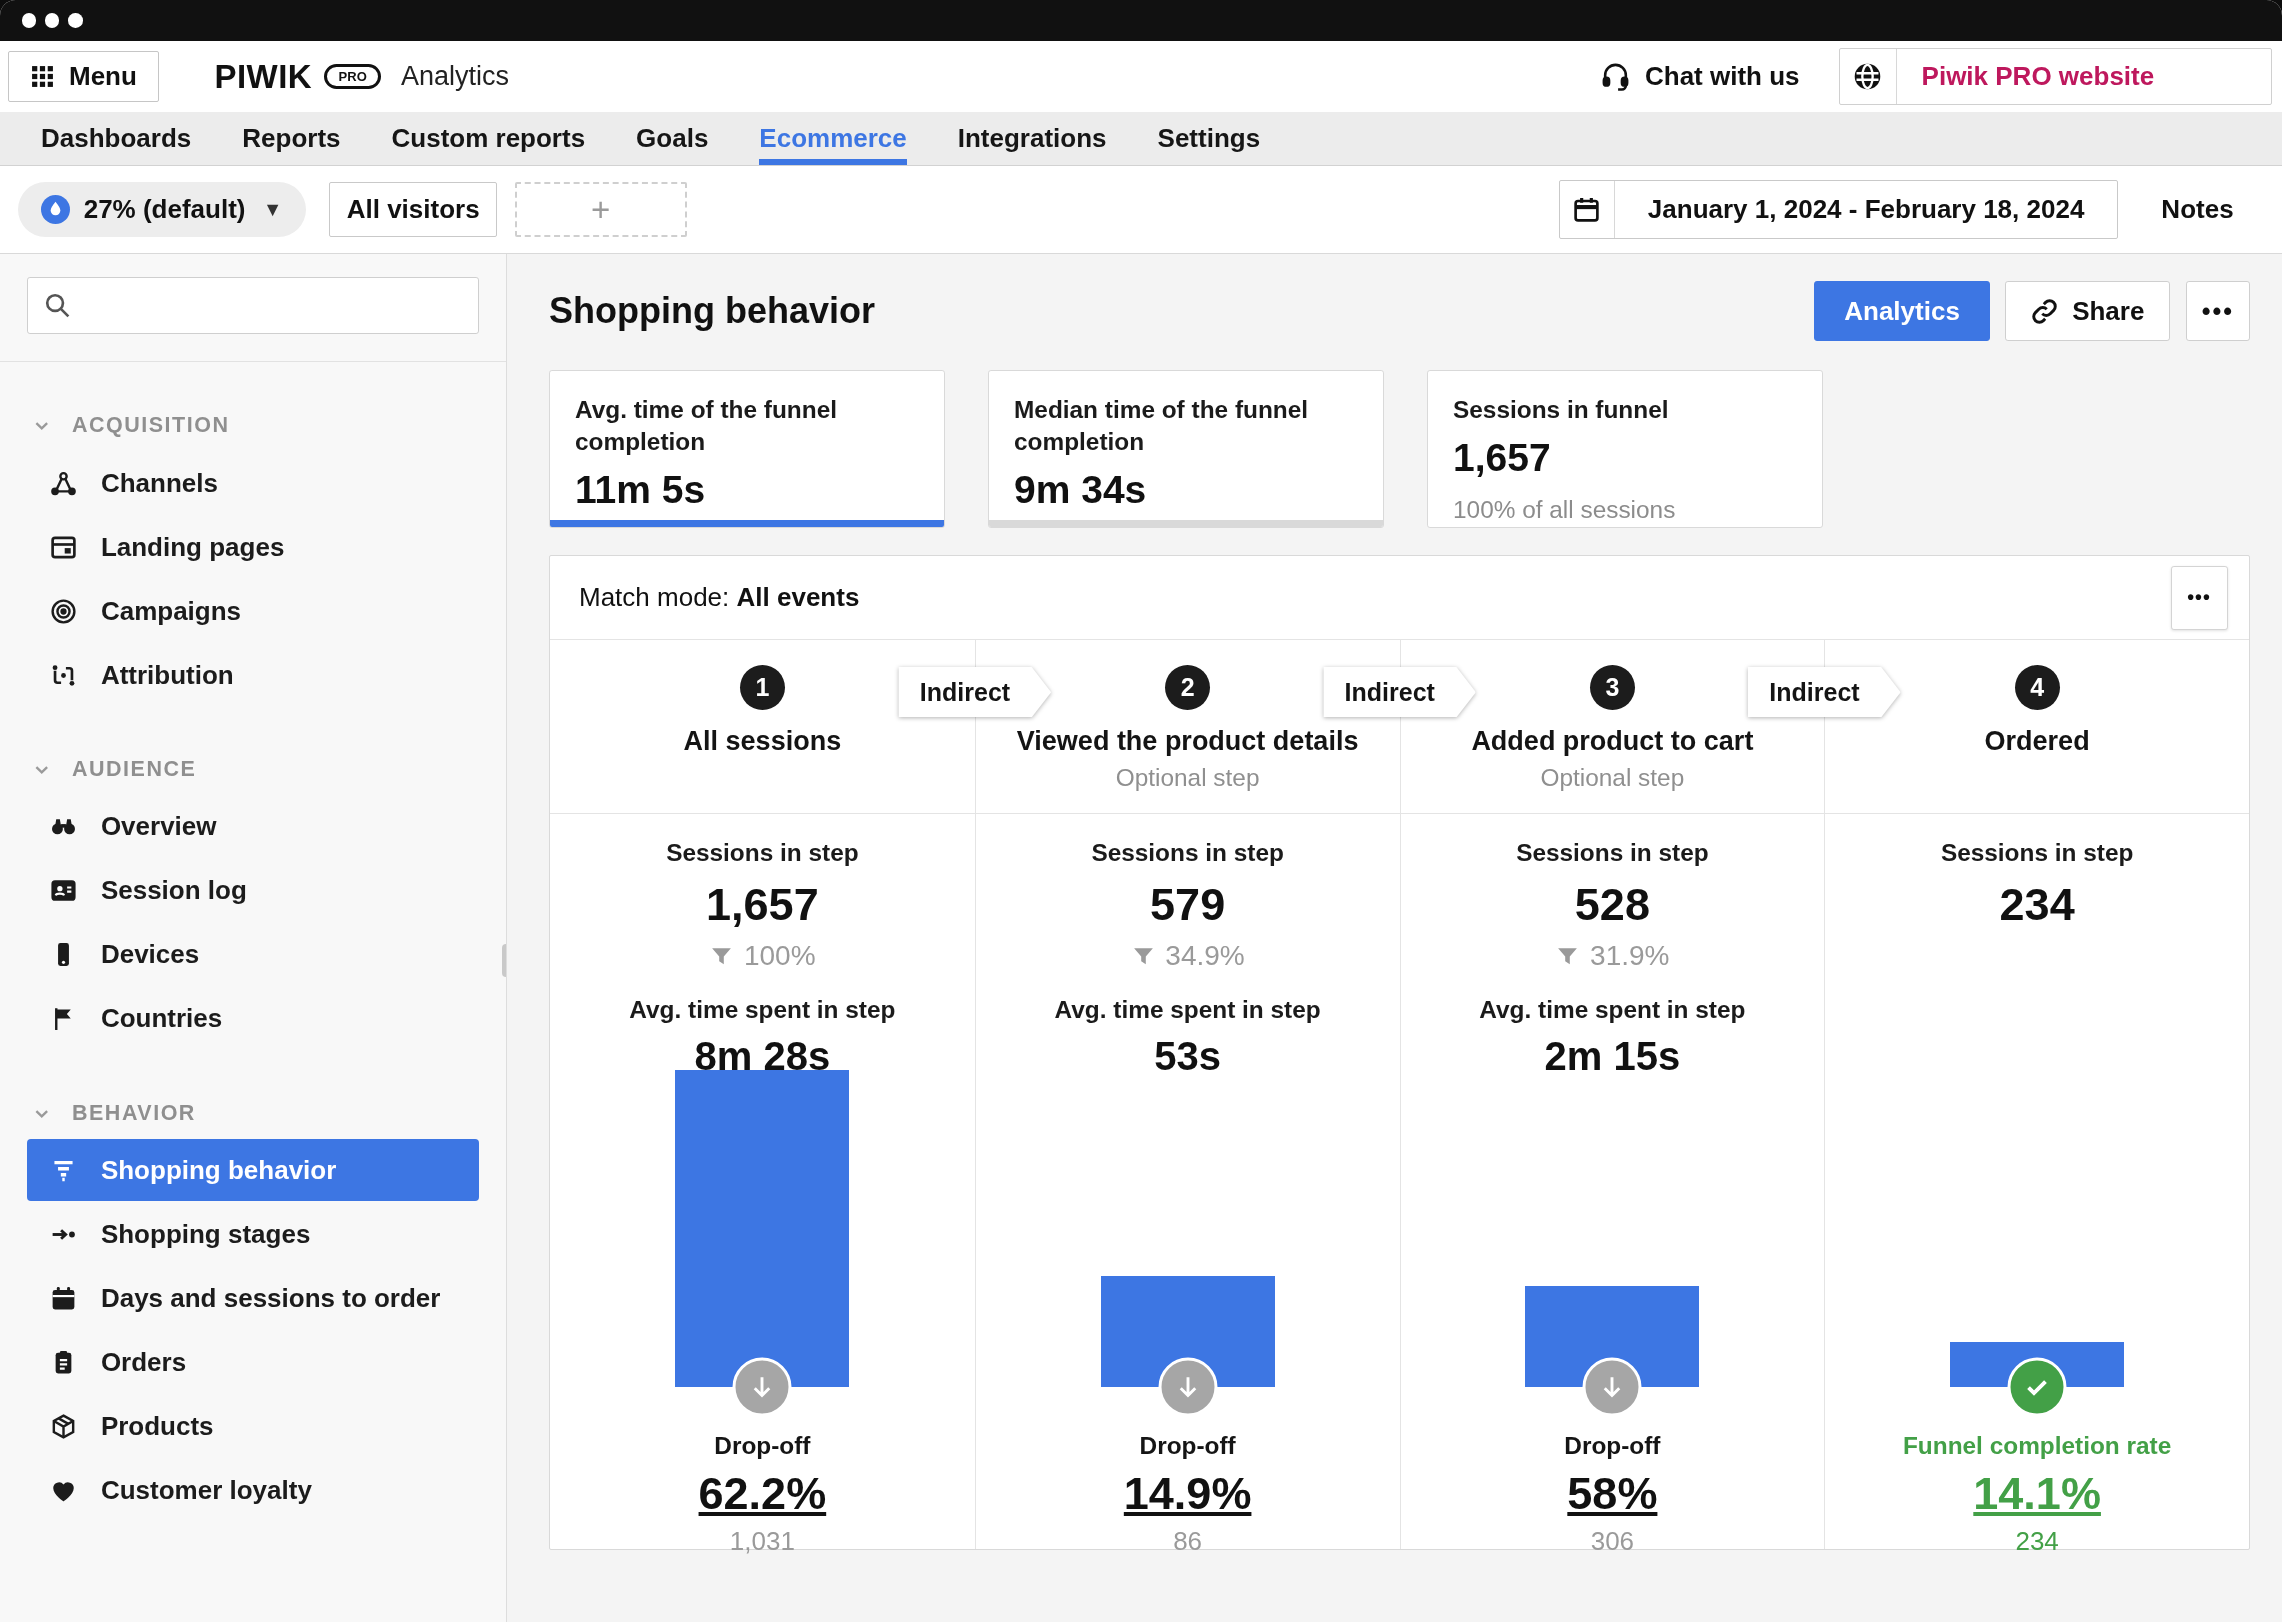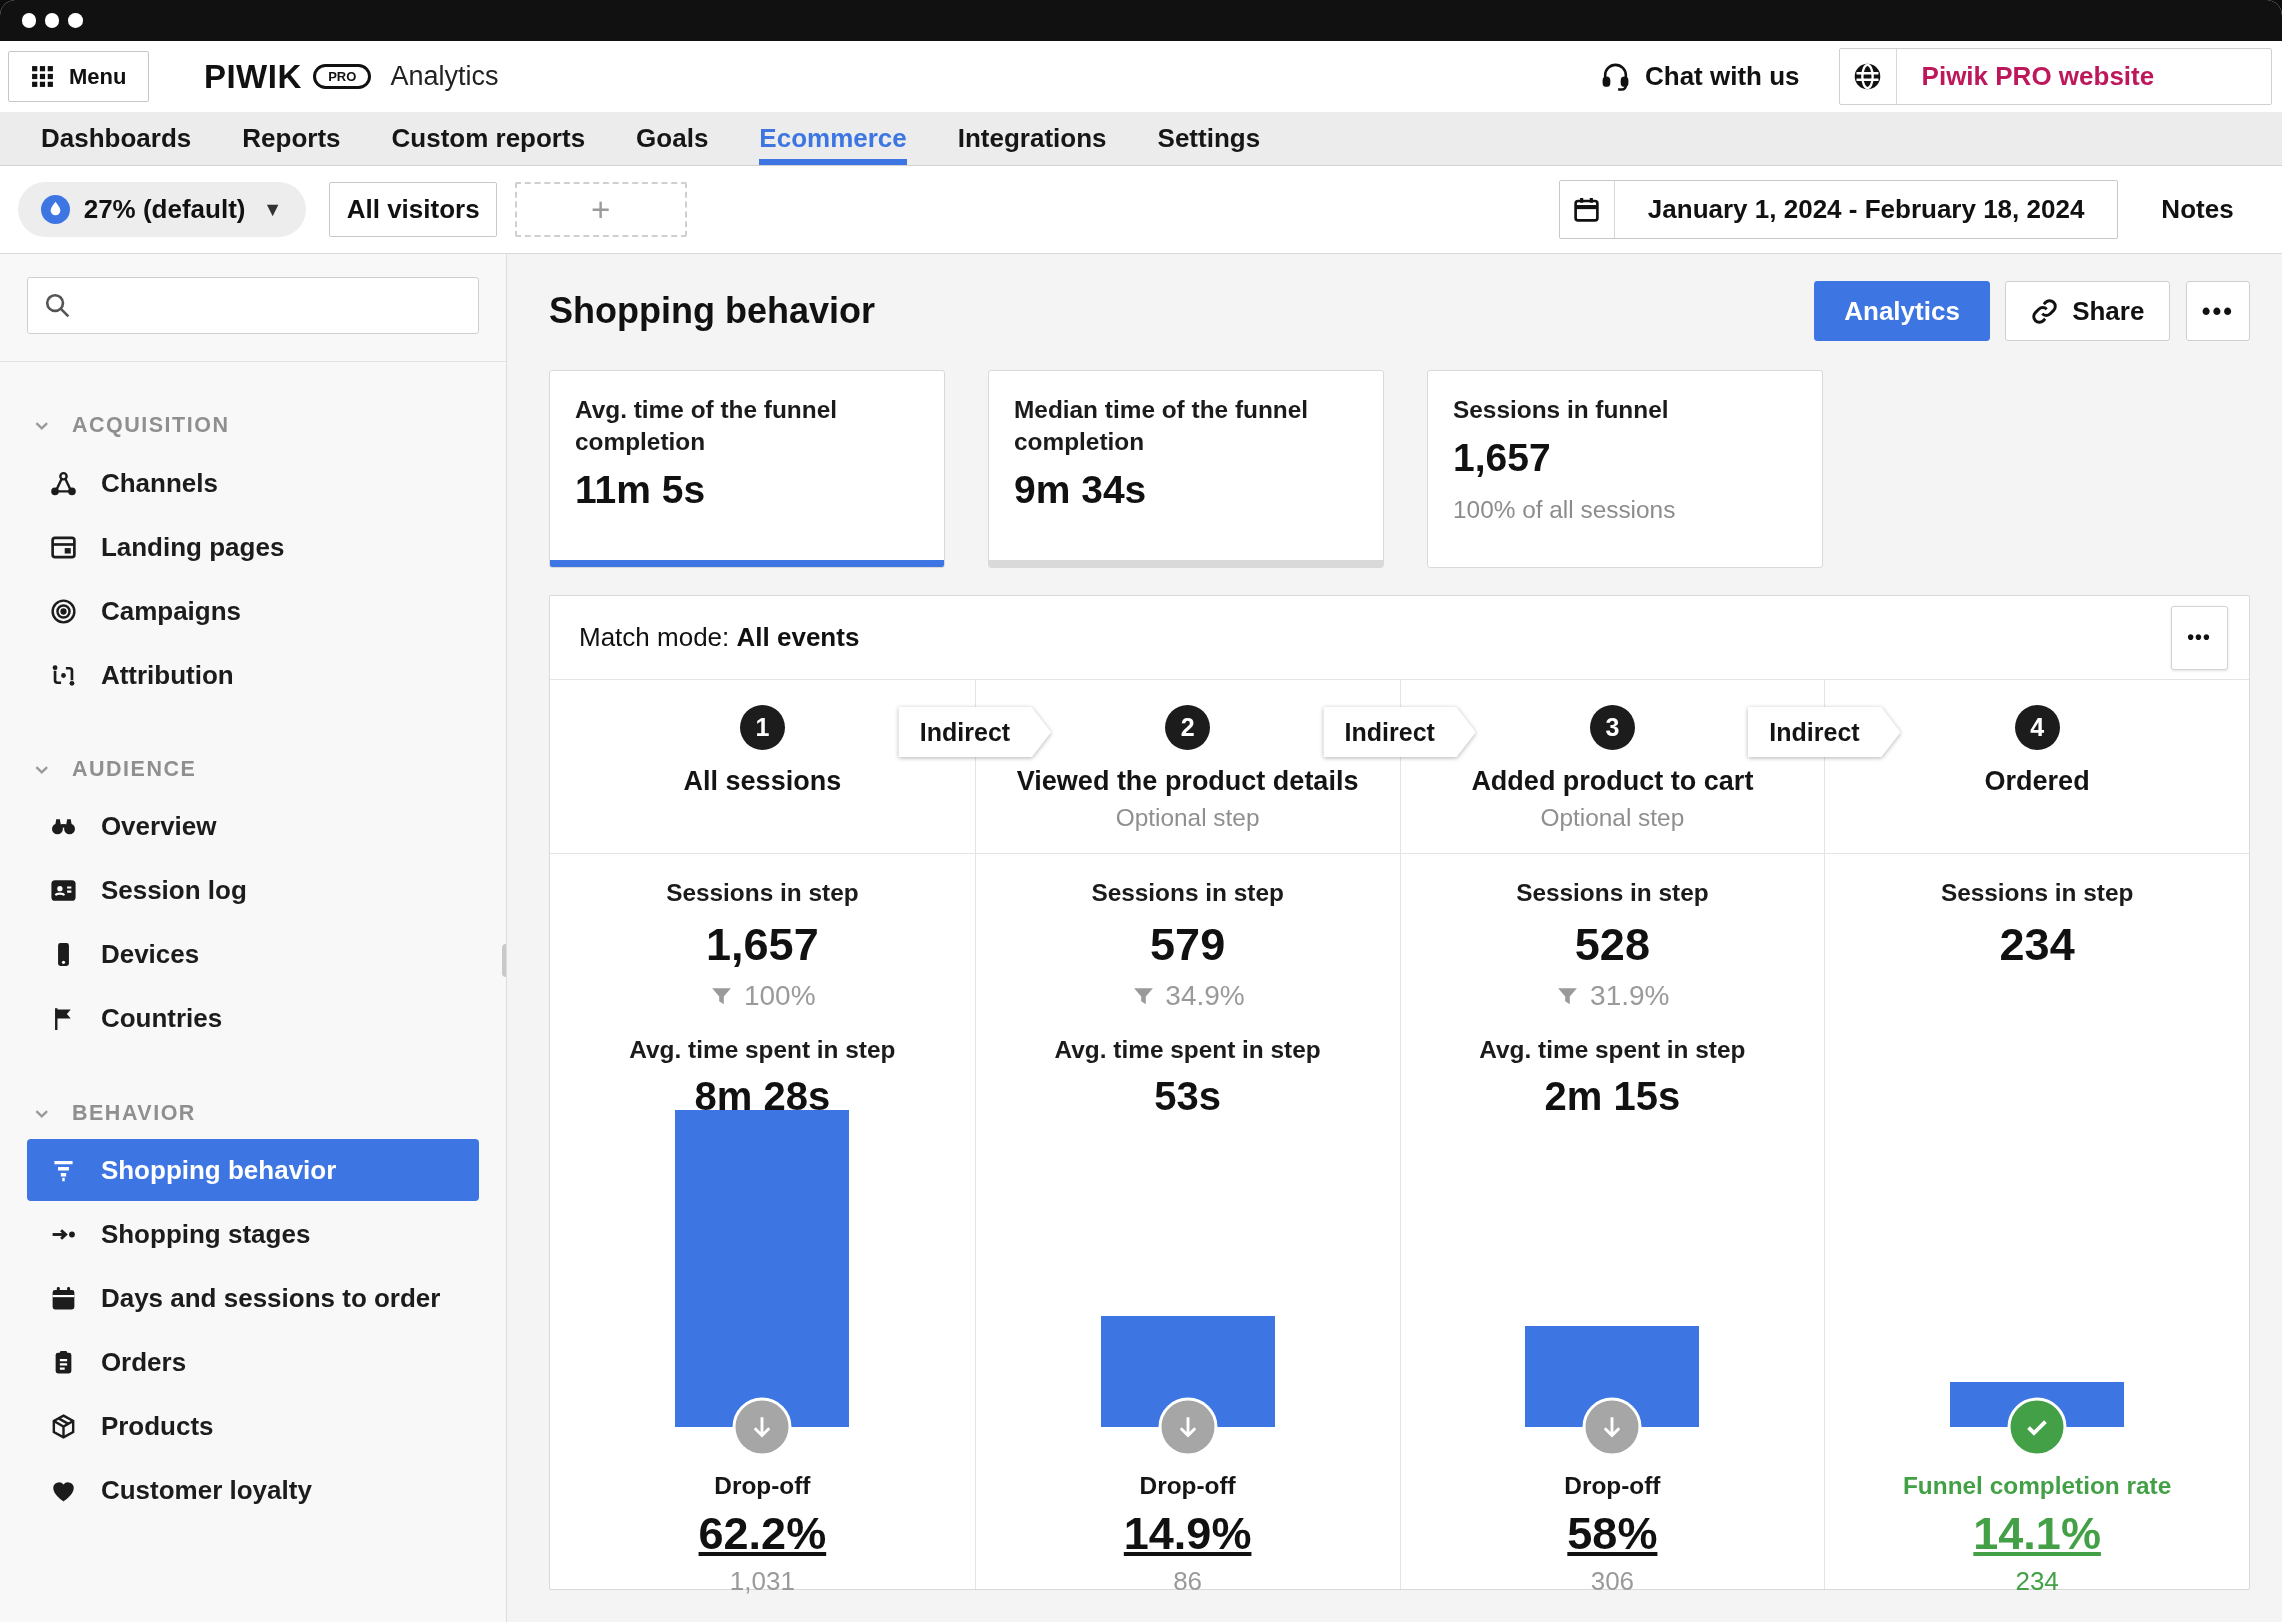--- a/index.html
+++ b/index.html
@@ -12,21 +12,21 @@
   html,body{width:2282px; height:1623px; background:#0d0d0d;}
   .window{width:2282px; height:1623px; display:flex; flex-direction:column;
     border-radius:15.6px 15.6px 0 0; overflow:hidden; background:#fff;}
   
   .titlebar{height:41px; background:#111; flex:0 0 auto; display:flex; align-items:center; padding-left:21.5px;}
   .dots{display:flex; gap:8.8px;}
   .dot{width:14.6px; height:14.6px; border-radius:50%; background:#fff;}
   
   .header{height:71px; background:#fff; display:flex; align-items:center; padding:0 9.8px 0 7.8px; flex:0 0 auto;}
   .menu-btn{display:flex; align-items:center; gap:13.7px; border:1px solid #c6c6c6; background:#fff;
-    height:51px; padding:0 21.5px; font-size:22px; font-weight:700; color:#111; border-radius:2px;}
+    height:51px; padding:0 21.5px; font-size:26px; font-weight:700; color:#111; border-radius:2px;}
   .menu-btn svg{width:25px;height:25px;}
   .brand{display:flex; align-items:center; gap:11.7px; margin-left:55px;}
   .brand-name{font-size:33px; font-weight:800; letter-spacing:0.5px; color:#111;}
   .brand-badge{font-size:13px; font-weight:800; color:#111; border:3.4px solid #111; border-radius:974px; padding:2px 11.7px;}
   .brand-product{font-size:27px; color:#222; margin-left:7.8px;}
   .header-right{margin-left:auto; display:flex; align-items:center; gap:39px;}
   .chat{display:flex; align-items:center; gap:13.7px; font-size:26px; font-weight:700; color:#111;}
   .chat svg{width:31px; height:31px;}
   .site-box{display:flex; align-items:stretch; border:1px solid #d0d0d0; height:57px; border-radius:2px;}
   .site-globe{width:57px; display:flex; align-items:center; justify-content:center; border-right:1px solid #d8d8d8;}
@@ -72,21 +72,21 @@
   .main{flex:1; padding:27px 32px 0 42px; overflow:hidden;}
   .main-head{display:flex; align-items:center;}
   .page-title{font-size:36px; font-weight:800; color:#111;}
   .head-actions{margin-left:auto; display:flex; align-items:center; gap:15.6px;}
   .btn-primary{background:var(--accent); color:#fff; border:1px solid var(--accent); height:60px; padding:0 29px; font-size:26px; font-weight:700; border-radius:2.9px; display:flex; align-items:center;}
   .btn-secondary{background:#fff; border:1px solid #cfcfcf; height:60px; padding:0 25px; font-size:26px; font-weight:700; color:#111; border-radius:2.9px; display:flex; align-items:center; gap:13.7px;}
   .btn-secondary svg{width:27px; height:27px;}
   .btn-more{background:#fff; border:1px solid #cfcfcf; width:64px; height:60px; border-radius:2.9px; display:flex; align-items:center; justify-content:center; font-size:25px; font-weight:800; color:#111; letter-spacing:2px;}
   
   .cards{display:flex; gap:43px; margin-top:29px;}
-  .card{width:396px; height:198px; background:#fff; border:1px solid #d9d9d9; border-radius:2.9px; padding:23.4px 25px; position:relative; overflow:hidden;}
+  .card{width:396px; height:158px; background:#fff; border:1px solid #d9d9d9; border-radius:2.9px; padding:23.4px 25px; position:relative; overflow:hidden;}
   .card-label{font-size:24.4px; font-weight:600; color:#1b1b1b; line-height:1.3; max-width:322px;}
   .card-value{font-size:39px; font-weight:700; color:#111; margin-top:9.8px;}
   .card-sub{font-size:24.4px; color:#8c8c8c; margin-top:16px;}
   .card-indicator{position:absolute; left:0; right:0; bottom:0; height:6.8px;}
   .card-indicator.active{background:var(--accent);}
   .card-indicator.inactive{background:#d9d9d9;}
   
   .panel{margin-top:27px; background:#fff; border:1px solid #d9d9d9; border-radius:2px;}
   .match-row{height:84px; display:flex; align-items:center; padding:0 21.5px 0 29px; border-bottom:1px solid var(--border-soft);}
   .match-text{font-size:26px; color:#111;}

